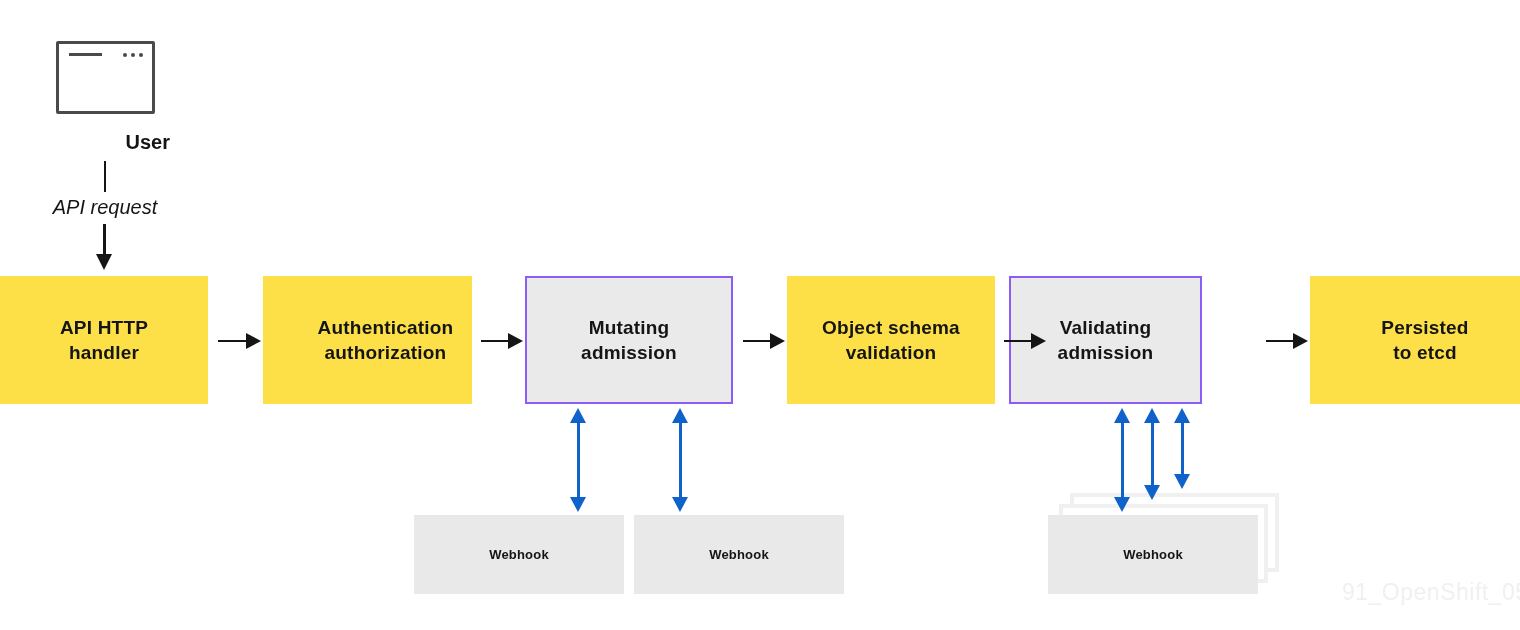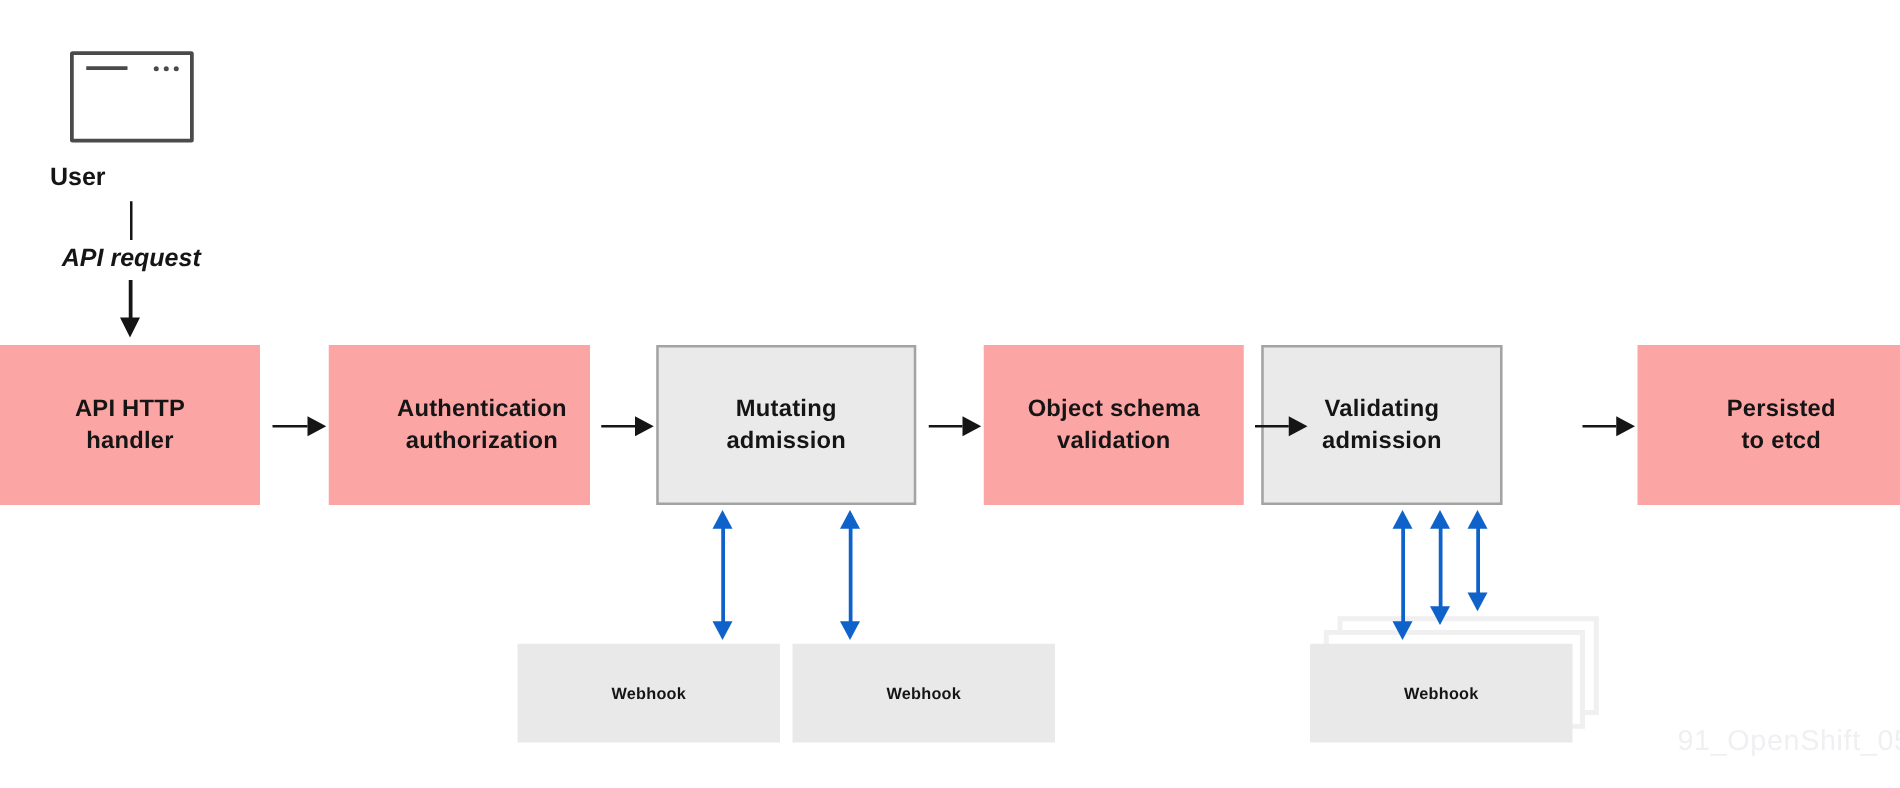--- a/index.html
+++ b/index.html
@@ -11,34 +11,34 @@
     overflow: hidden;
     font-family: "Liberation Sans", sans-serif;
     color: #151515;
   }
 
   
   .box {
     position: absolute;
     top: 276px;
     height: 128px;
-    background: #fca5a5;
+    background: #fde047;
     display: flex;
     align-items: center;
     justify-content: center;
     text-align: center;
     font-weight: 700;
     font-size: 19px;
     line-height: 25px;
     white-space: pre-line;
     box-sizing: border-box;
     letter-spacing: 0.2px;
   }
   .box.highlight {
-    border: 2px solid #a3a3a3;
+    border: 2px solid #8b5cf6;
     background: #eaeaeb;
   }
 
   
   .webhook {
     position: absolute;
     top: 515px;
     height: 79px;
     width: 210px;
     background: #e9e9e9;
@@ -157,31 +157,31 @@
   .browser .dot {
     width: 4px; height: 4px;
     border-radius: 50%;
     background: #4a4a4a;
   }
 
   .user-label {
     position: absolute;
     left: 40px; top: 131px;
     width: 130px;
-    text-align: left;
+    text-align: right;
     font-weight: 700;
     font-size: 20px;
   }
   .api-request-label {
     position: absolute;
     left: 25px; top: 196px;
     width: 160px;
     text-align: center;
     font-style: italic;
-    font-weight: 700;
+    font-weight: 400;
     font-size: 20px;
   }
 
   .watermark {
     position: absolute;
     left: 1342px; top: 579px;
     width: 260px;
     font-size: 23px;
     font-weight: 400;
     letter-spacing: 0.5px;

